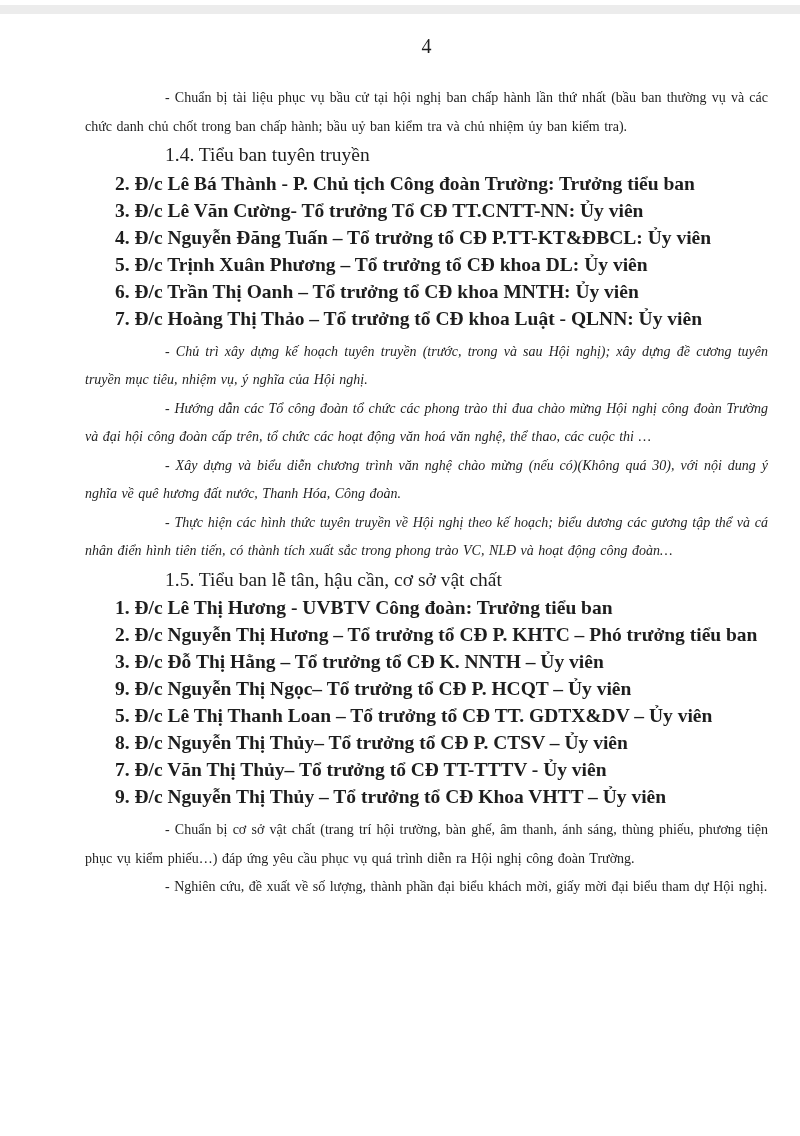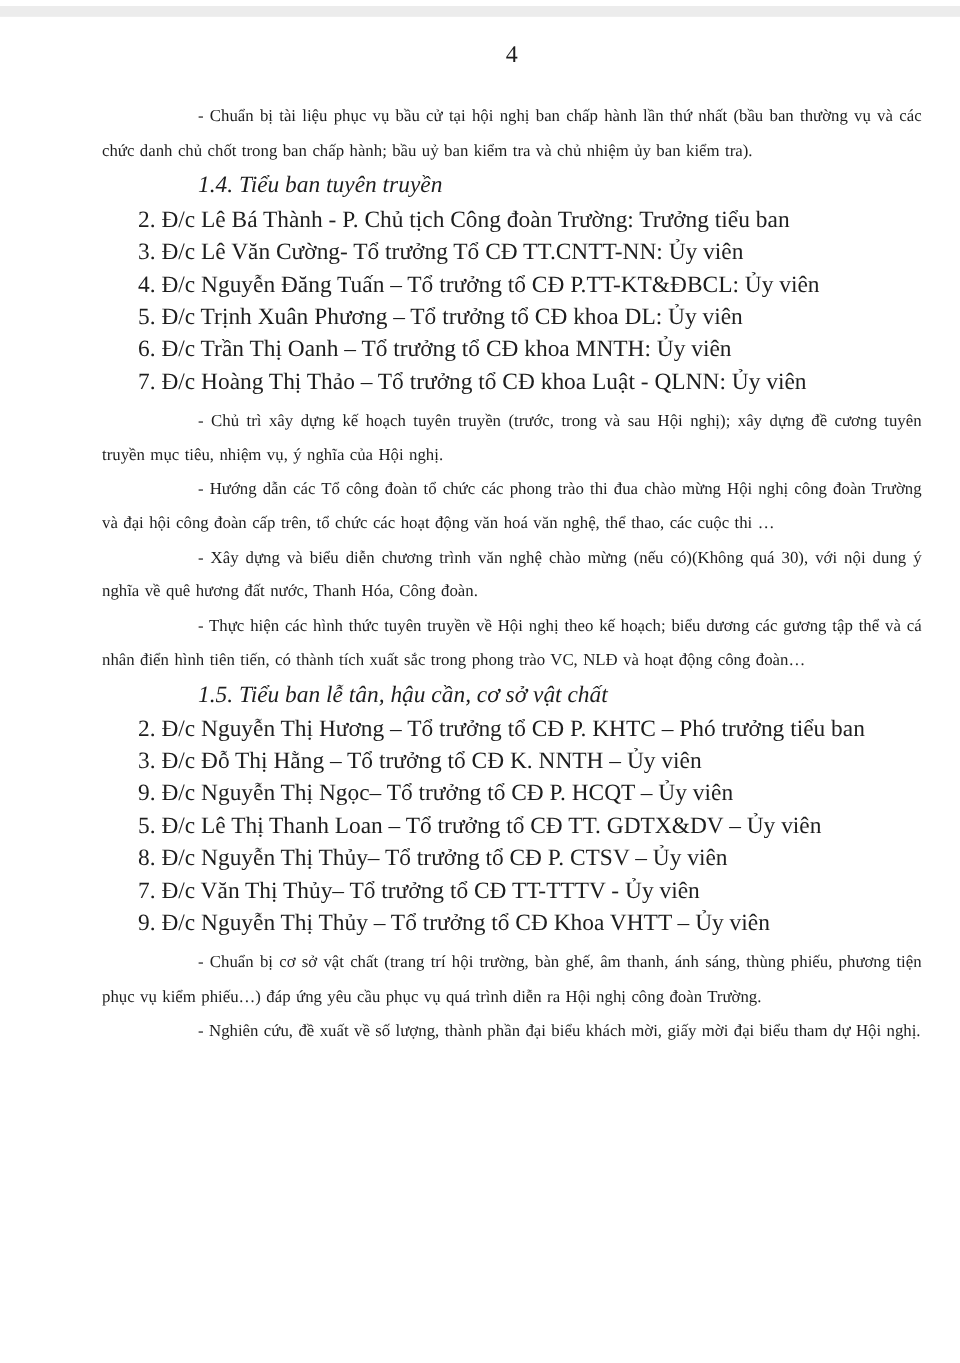--- a/index.html
+++ b/index.html
@@ -41,36 +41,37 @@
     font-size: 14px;
     line-height: 28.5px;
     text-align: justify;
     text-indent: 80px;
     margin: 0;
     word-spacing: 1px;
   }
   .heading-italic {
     font-size: 19.5px;
     line-height: 28.5px;
-    font-style: italic;
     margin: 0 0 0 80px;
   }
   .member-list {
     margin: 0;
     padding: 0;
     list-style: none;
   }
   .member-list li {
     font-size: 19.5px;
     line-height: 27px;
     margin-left: 30px;
     white-space: nowrap;
+    font-weight: bold;
   }
   .tasks {
     margin-top: 6px;
+    font-style: italic;
   }
   .tasks-bottom {
     margin-top: 6px;
   }
 </style>
 </head>
 <body>
 
 <div class="scan-band"></div>
 
@@ -94,20 +95,21 @@
   <div class="tasks">
     <p class="para">- Chủ trì xây dựng kế hoạch tuyên truyền (trước, trong và sau Hội nghị); xây dựng đề cương tuyên truyền mục tiêu, nhiệm vụ, ý nghĩa của Hội nghị.</p>
     <p class="para">- Hướng dẫn các Tổ công đoàn tổ chức các phong trào thi đua chào mừng Hội nghị công đoàn Trường và đại hội công đoàn cấp trên, tổ chức các hoạt động văn hoá văn nghệ, thể thao, các cuộc thi …</p>
     <p class="para">- Xây dựng và biểu diễn chương trình văn nghệ chào mừng (nếu có)(Không quá 30), với nội dung ý nghĩa về quê hương đất nước, Thanh Hóa, Công đoàn.</p>
     <p class="para">- Thực hiện các hình thức tuyên truyền về Hội nghị theo kế hoạch; biểu dương các gương tập thể và cá nhân điển hình tiên tiến, có thành tích xuất sắc trong phong trào VC, NLĐ và hoạt động công đoàn…</p>
   </div>
 
   <div class="heading-italic">1.5. Tiểu ban lễ tân, hậu cần, cơ sở vật chất</div>
 
   <ul class="member-list">
+    <li>1. Đ/c Lê Thị Hương - UVBTV Công đoàn: Trưởng tiểu ban</li>
     <li>2. Đ/c Nguyễn Thị Hương – Tổ trưởng tổ CĐ P. KHTC – Phó trưởng tiểu ban</li>
     <li>3. Đ/c Đỗ Thị Hằng – Tổ trưởng tổ CĐ K. NNTH – Ủy viên</li>
     <li>9. Đ/c Nguyễn Thị Ngọc– Tổ trưởng tổ CĐ P. HCQT – Ủy viên</li>
     <li>5. Đ/c Lê Thị Thanh Loan – Tổ trưởng tổ CĐ TT. GDTX&amp;DV – Ủy viên</li>
     <li>8. Đ/c Nguyễn Thị Thủy– Tổ trưởng tổ CĐ P. CTSV – Ủy viên</li>
     <li>7. Đ/c Văn Thị Thủy– Tổ trưởng tổ CĐ TT-TTTV - Ủy viên</li>
     <li>9. Đ/c Nguyễn Thị Thủy – Tổ trưởng tổ CĐ Khoa VHTT – Ủy viên</li>
   </ul>
 
   <div class="tasks-bottom">

